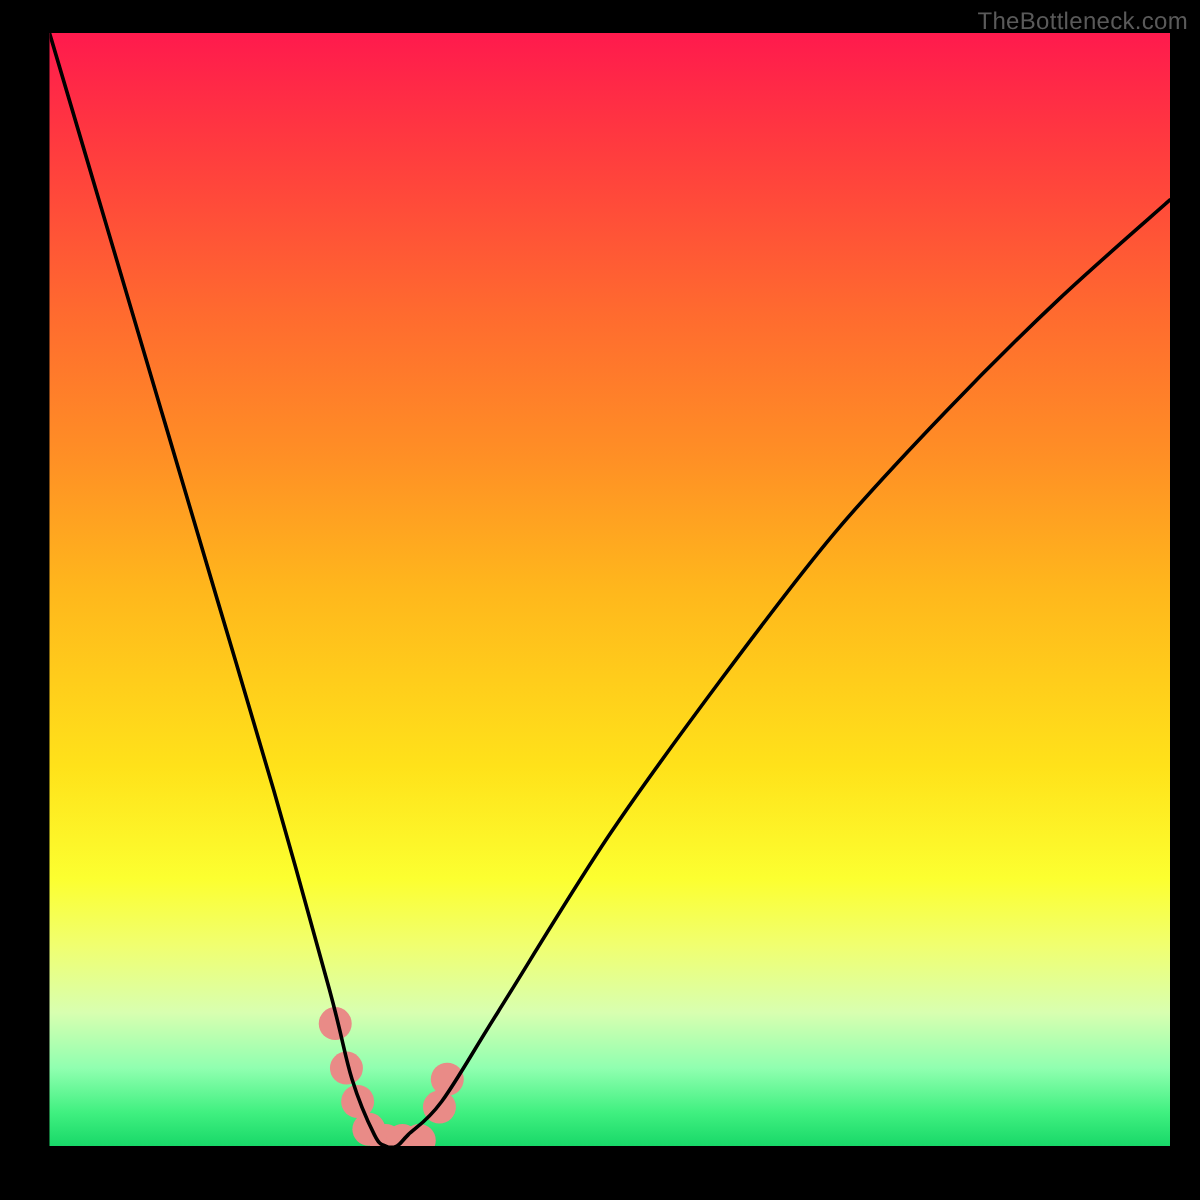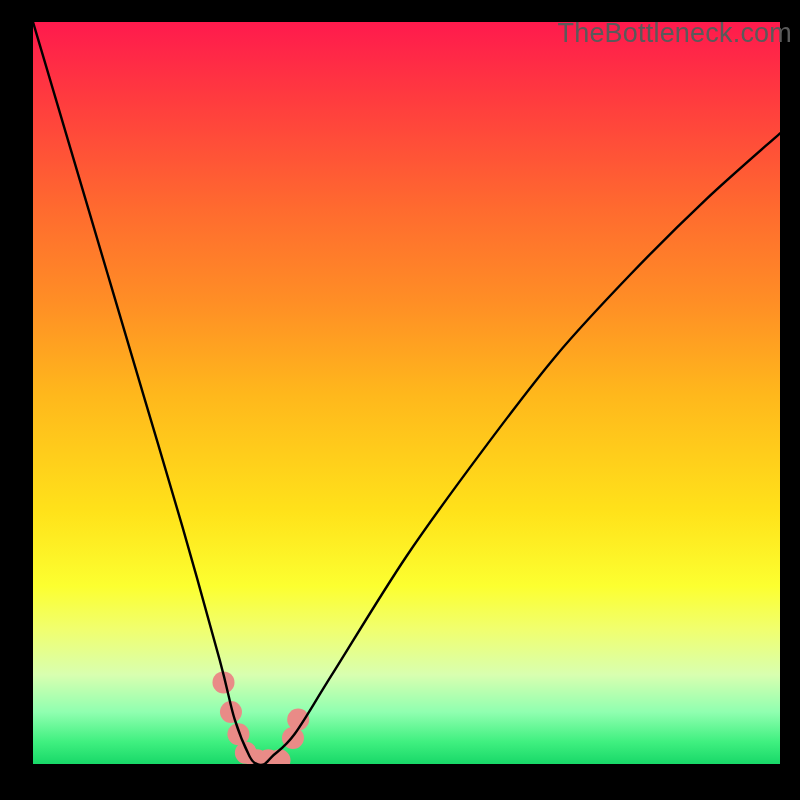--- a/index.html
+++ b/index.html
@@ -38,24 +38,24 @@
       #18d868 100%
     );
   }
   svg.curve {
     position: absolute;
     left: 0; top: 0;
     width: 747px; height: 742px;
   }
   .watermark {
     position: absolute;
-    top: 18px;
+    top: 6px;
     right: 8px;
     color: #5a5a5a;
-    font-size: 27px;
+    font-size: 16px;
     letter-spacing: 0.2px;
     font-weight: 500;
   }
 </style>
 </head>
 <body>
 
 <div class="frame">
   <div class="plot">
     <svg class="curve" viewBox="0 0 747 742" preserveAspectRatio="none">

